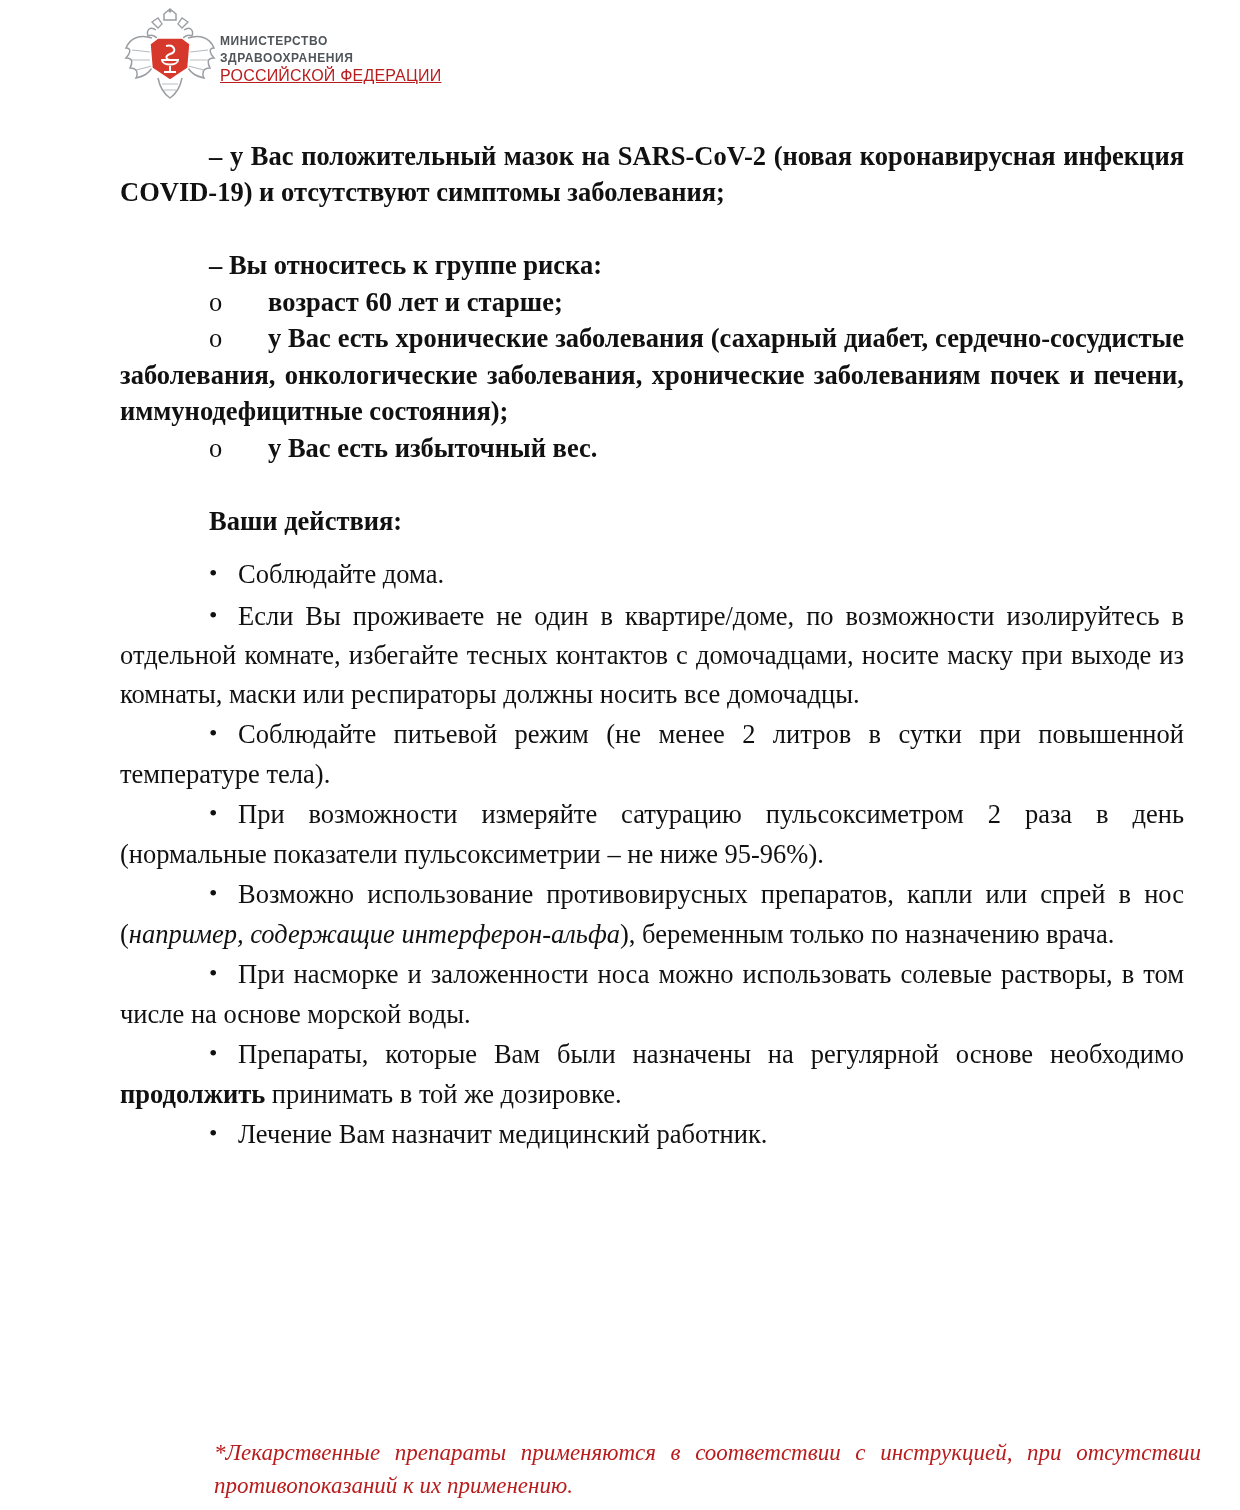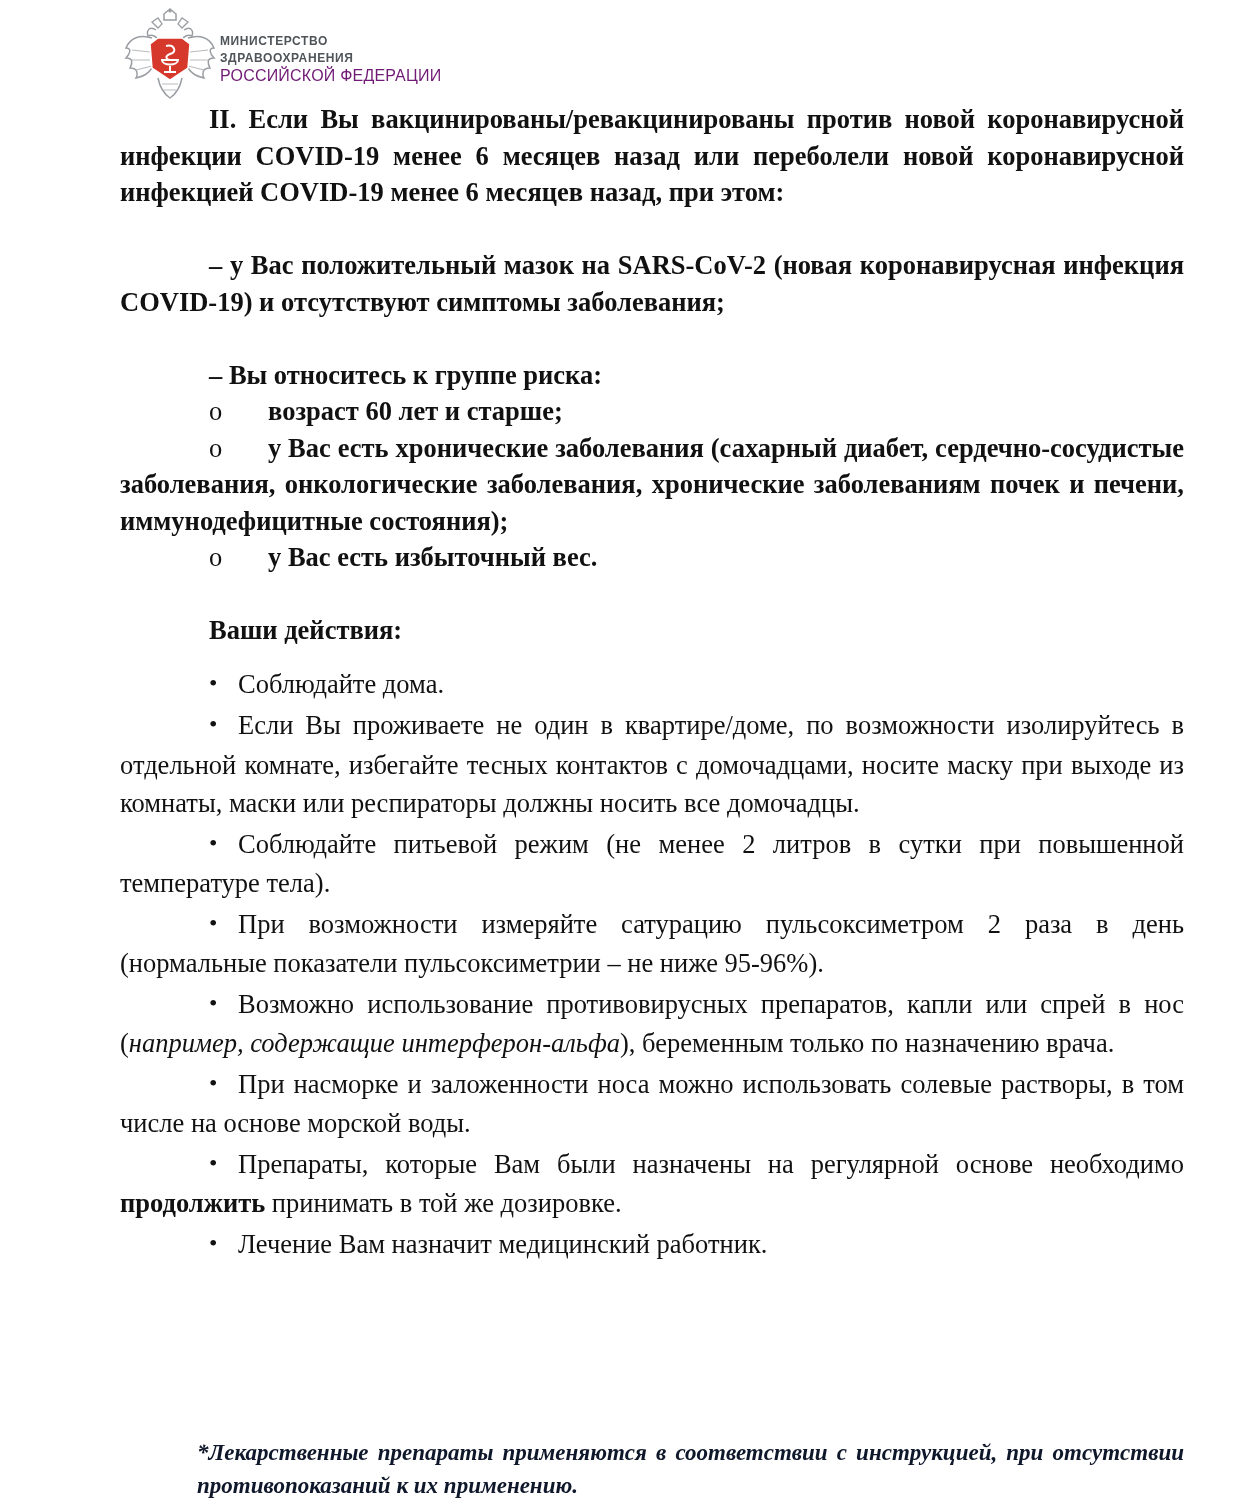--- a/index.html
+++ b/index.html
@@ -38,21 +38,22 @@
     }
     .org-name .l1, .org-name .l2 {
       font-weight: bold;
       font-size: 12px;
       letter-spacing: 0.6px;
       color: #4f5459;
     }
     .org-name .l3 {
       font-size: 16px;
       letter-spacing: 0.2px;
-      color: #701a75;
+      color: #b91c1c;
+      text-decoration: underline;
     }
 
     .content {
       position: absolute;
       left: 120px;
       top: 101px;
       width: 1064px;
       font-size: 26.5px;
     }
     p {
@@ -82,29 +83,28 @@
       font-size: 24px;
       position: relative;
       top: -2px;
     }
     .bullet-par {
       line-height: 38.5px;
       margin-bottom: 2px;
     }
     .footnote {
       position: absolute;
-      left: 197px;
+      left: 214px;
       top: 1436px;
       width: 987px;
       font-style: italic;
       font-size: 23px;
       line-height: 33px;
       text-align: justify;
-      color: #0f172a;
-      font-weight: bold;
+      color: #b91c1c;
     }
   </style>
 </head>
 <body>
 
 <div class="header">
   <div class="emblem">
     <svg viewBox="0 0 96 94" xmlns="http://www.w3.org/2000/svg">
 
       <path d="M42 6 L48 1 L54 6 L54 12 L42 12 Z" fill="none" stroke="#9a9ea3" stroke-width="1.5"></path>
@@ -133,21 +133,20 @@
   </div>
   <div class="org-name">
     <div class="l1">МИНИСТЕРСТВО</div>
     <div class="l2">ЗДРАВООХРАНЕНИЯ</div>
     <div class="l3">РОССИЙСКОЙ ФЕДЕРАЦИИ</div>
   </div>
 </div>
 
 <div class="content">
 
-  <p class="bold indent lh36">II. Если Вы вакцинированы/ревакцинированы против новой коронавирусной инфекции COVID-19 менее 6 месяцев назад или переболели новой коронавирусной инфекцией COVID-19 менее 6 месяцев назад, при этом:</p>
 
   <div class="blank36"></div>
 
   <p class="bold indent lh36">– у Вас положительный мазок на SARS-CoV-2 (новая коронавирусная инфекция COVID-19) и отсутствуют симптомы заболевания;</p>
 
   <div class="blank36"></div>
 
   <p class="bold indent lh36">– Вы относитесь к группе риска:</p>
 
   <p class="bold indent circle-item">

